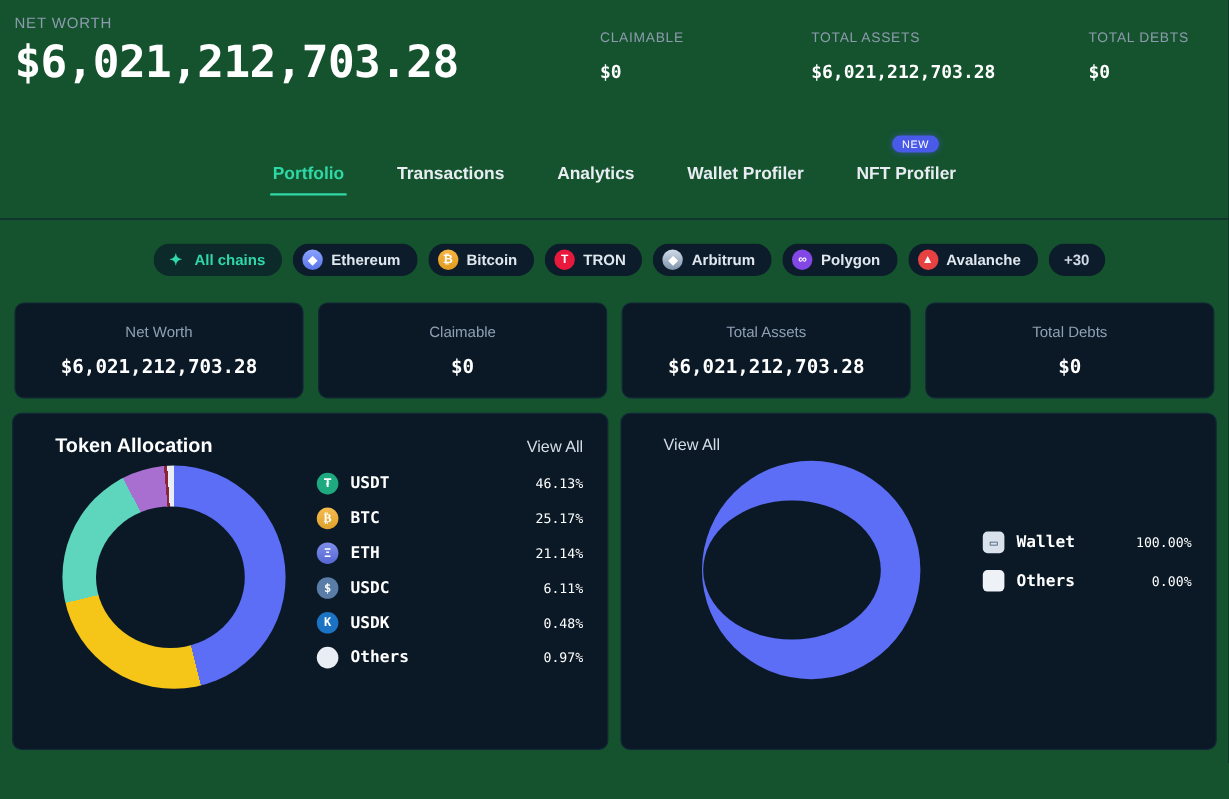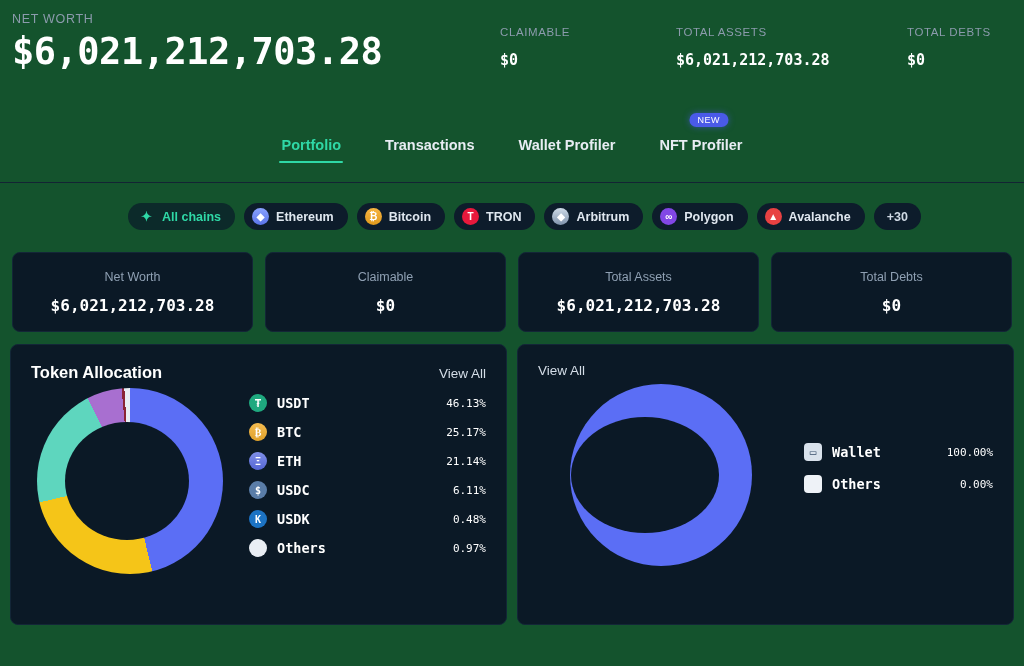--- a/index.html
+++ b/index.html
@@ -93,21 +93,21 @@
   .statcard .val {
     font-family: "DejaVu Sans Mono", monospace;
     font-size: 16px; font-weight: bold; color: #ffffff; margin-top: 12px;
   }
 
   
   .allocrow { display: flex; gap: 10px; padding: 12px 10px 0 10px; }
   .alloccard {
     flex: 1; height: 281px; border-radius: 8px;
     background: #0b1926; border: 1px solid #132637;
-    padding: 18px 20px 0 20px; position: relative; overflow: hidden;
+    padding: 18px 20px 0 35px; position: relative; overflow: hidden;
   }
   .alloc-head { display: flex; align-items: baseline; justify-content: space-between; }
   .alloc-title { font-size: 16.5px; font-weight: bold; color: #ffffff; }
   .view-all { font-size: 13.5px; color: #d4dde7; cursor: pointer; }
 
   .alloc-body { display: flex; align-items: center; margin-top: 6px; }
   .donut-wrap { position: relative; }
   .donut { border-radius: 50%; }
   .donut::after {
     content: ""; position: absolute; border-radius: 50%;
@@ -173,20 +173,23 @@
 
   <div class="tabbar">
     <div class="tabs">
       <div class="tab active">
         <span>Portfolio</span>
       </div>
       <div class="tab">
         <span>Transactions</span>
       </div>
       <div class="tab">
+        <span>Analytics</span>
+      </div>
+      <div class="tab">
         <span>Wallet Profiler</span>
       </div>
       <div class="tab">
         <span class="new-badge">NEW</span>
         <span>NFT Profiler</span>
       </div>
     </div>
   </div>
 
   <div class="chipbar">

